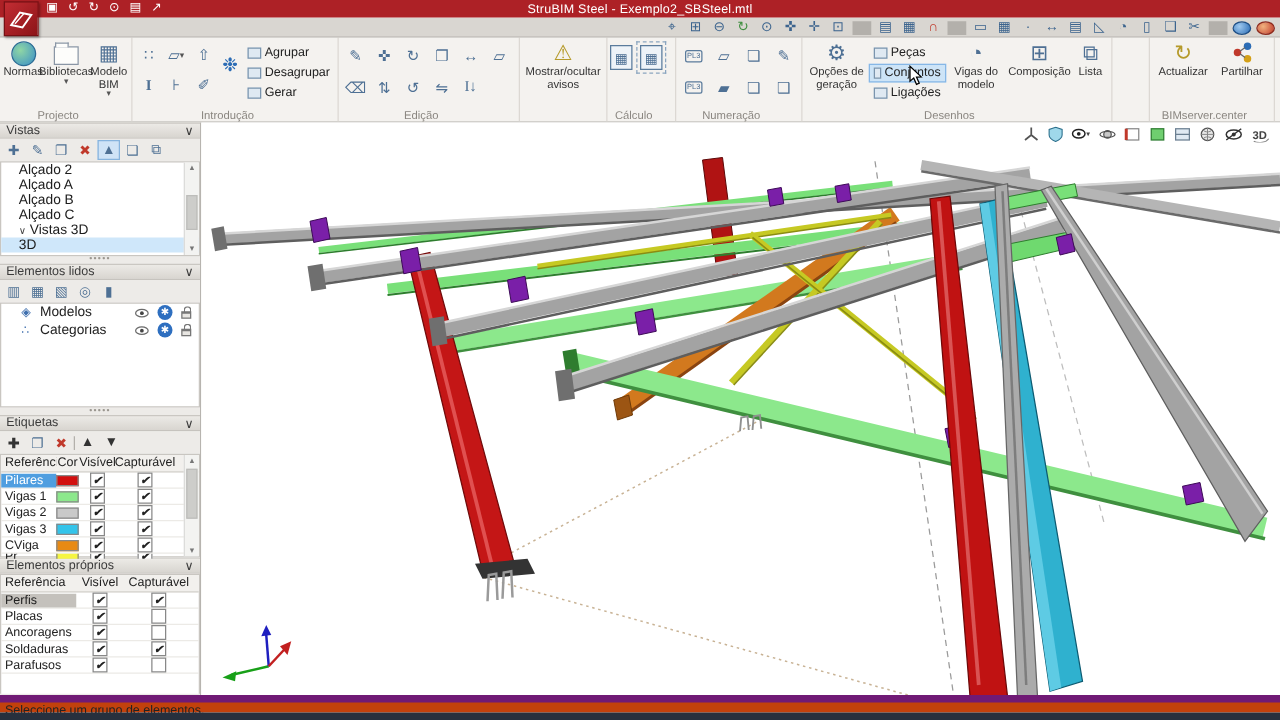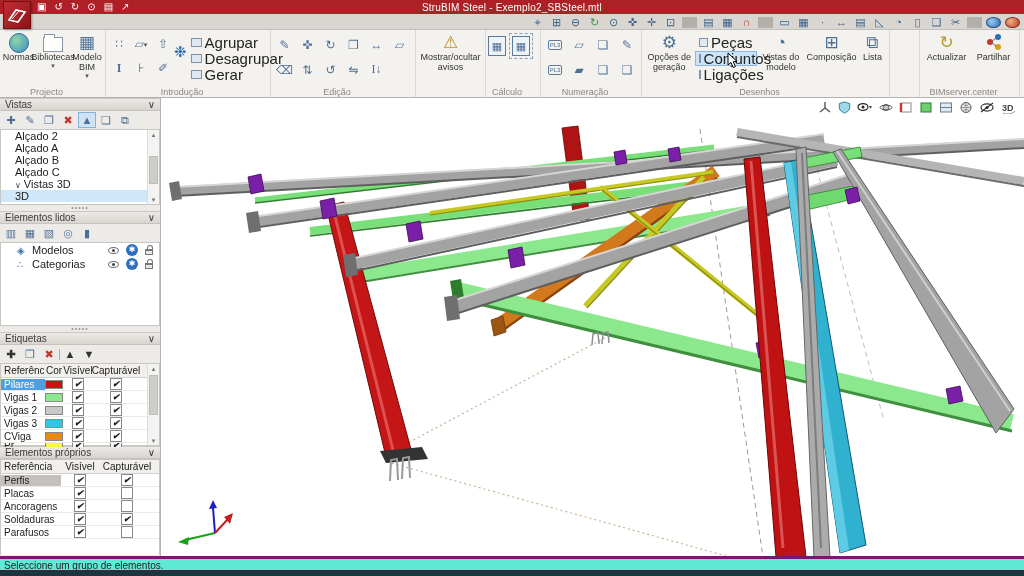--- a/index.html
+++ b/index.html
@@ -28,21 +28,21 @@
 .grp{position:relative;border-right:1px solid #dcd8d3;padding:2px 2px 12px;display:flex;align-items:flex-start}
 .glab{position:absolute;bottom:0;left:0;right:12px;text-align:center;font-size:9px;color:#8a8680}
 .bb{display:flex;flex-direction:column;align-items:center;font-size:9px;color:#333;text-align:center;line-height:1.1;padding:1px;cursor:default}
 .bb .bic{font-size:17px;line-height:20px;height:20px;color:#4e7094}
 .caret{font-size:7px;color:#555;line-height:5px}
 .ib{width:20px;height:17px;display:inline-flex;align-items:center;justify-content:center;color:#4e7094;font-size:12px;cursor:default}
 .grid23{display:grid;grid-template-columns:repeat(3,22px);grid-auto-rows:24px;align-items:center;justify-items:center}
 .grid26{display:grid;grid-template-columns:repeat(6,23px);grid-auto-rows:25px;align-items:center;justify-items:center}
 .grid24{display:grid;grid-template-columns:repeat(4,24px);grid-auto-rows:25px;align-items:center;justify-items:center}
 .stack{display:flex;flex-direction:column;gap:1px;justify-content:flex-start;padding-top:3px}
-.sb{display:flex;align-items:center;gap:3px;font-size:15px;height:15px;padding:0 3px;border:1px solid transparent}
+.sb{display:flex;align-items:center;gap:3px;font-size:10px;height:15px;padding:0 3px;border:1px solid transparent}
 .sb .sic{width:11px;height:9px;border:1px solid #7a94ad;background:#dfe9f2;display:inline-block}
 .sb.hl{background:#cde4f7;border:1px solid #86b7e6}
 .pl3box{font-size:6px;border:1px solid #5a7b9c;color:#4e7094;padding:0 1px;border-radius:2px;line-height:8px}
 .calcic{width:18px;height:20px;border:1px solid #5a7b9c;background:#eef3f8;color:#4e7094;font-size:11px;display:flex;align-items:center;justify-content:center}
 .dashsel{outline:1px dashed #8aa5c0;outline-offset:2px}
 .globe{width:20px;height:20px;border-radius:50%;background:radial-gradient(circle at 35% 35%,#8fd6a5,#3a8fc7);border:1px solid #2b6a93}
 .folder{width:20px;height:15px;border:1px solid #8a96a5;background:#fdfdfb;position:relative;margin-top:4px}
 .folder:before{content:'';position:absolute;top:-4px;left:0;width:9px;height:3px;border:1px solid #8a96a5;border-bottom:none;background:#fdfdfb}
 
 .main{position:absolute;top:97px;left:0;width:1024px;height:459px;display:flex;border-top:1px solid #b5b2ad}
@@ -83,21 +83,21 @@
 .rowselg{background:#c4c1bc}
 .sbar{position:absolute;right:0;top:0;bottom:0;width:12px;background:#f3f3f1;border-left:1px solid #dcdcda;font-size:7px;color:#777;text-align:center}
 .sarr{height:9px;line-height:9px}
 .sthumb{position:absolute;left:1px;right:1px;background:#cdcdca;border:1px solid #bdbdba}
 .partial{height:5px;overflow:hidden}
 
 .viewport{flex:1;position:relative;background:#fff;overflow:hidden}
 .vpi{position:absolute;top:3px;right:8px;display:flex;gap:6px;align-items:center;z-index:6}
 .vpi svg{display:block}
 
-.status{position:absolute;top:556px;left:0;right:0;height:14px;background:#5eead4;border-top:3px solid #701a75;font-size:10px;color:#222;padding:1px 0 0 4px;z-index:30}
+.status{position:absolute;top:556px;left:0;right:0;height:14px;background:#c2410c;border-top:6px solid #701a75;font-size:10px;color:#222;padding:1px 0 0 4px;z-index:30}
 .strip{position:absolute;top:570px;left:0;right:0;height:6px;background:#27303d;z-index:30}
 
 .cursor{position:absolute;left:727px;top:52px;z-index:60;pointer-events:none}
 .dot{stroke:#c8b294;stroke-width:1.2;stroke-dasharray:2,3}
 .dsh{stroke:#9a9a9a;stroke-width:1;stroke-dasharray:5,4}
 .dsh2{stroke:#bdbdbd;stroke-width:1;stroke-dasharray:5,4}
 </style>
 </head>
 <body>
 
@@ -258,21 +258,21 @@
           <span class="sic"></span>
           <span>Conjuntos</span>
         </div>
       <div class="sb">
           <span class="sic"></span>
           <span>Ligações</span>
         </div>
     </div>
     <div class="bb" style="width:50px">
       <span class="bic">◔</span>
-      <span>Vistas do modelo</span>
+      <span>Vigas do modelo</span>
     </div>
     <div class="bb" style="width:54px">
       <span class="bic">⊞</span>
       <span>Composição</span>
     </div>
     <div class="bb" style="width:30px">
       <span class="bic">⧉</span>
       <span>Lista</span>
     </div>
     <div class="glab">Desenhos</div>

